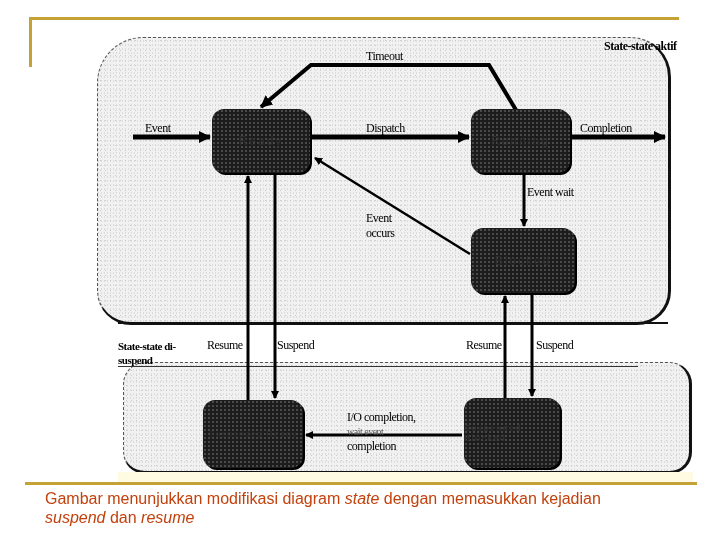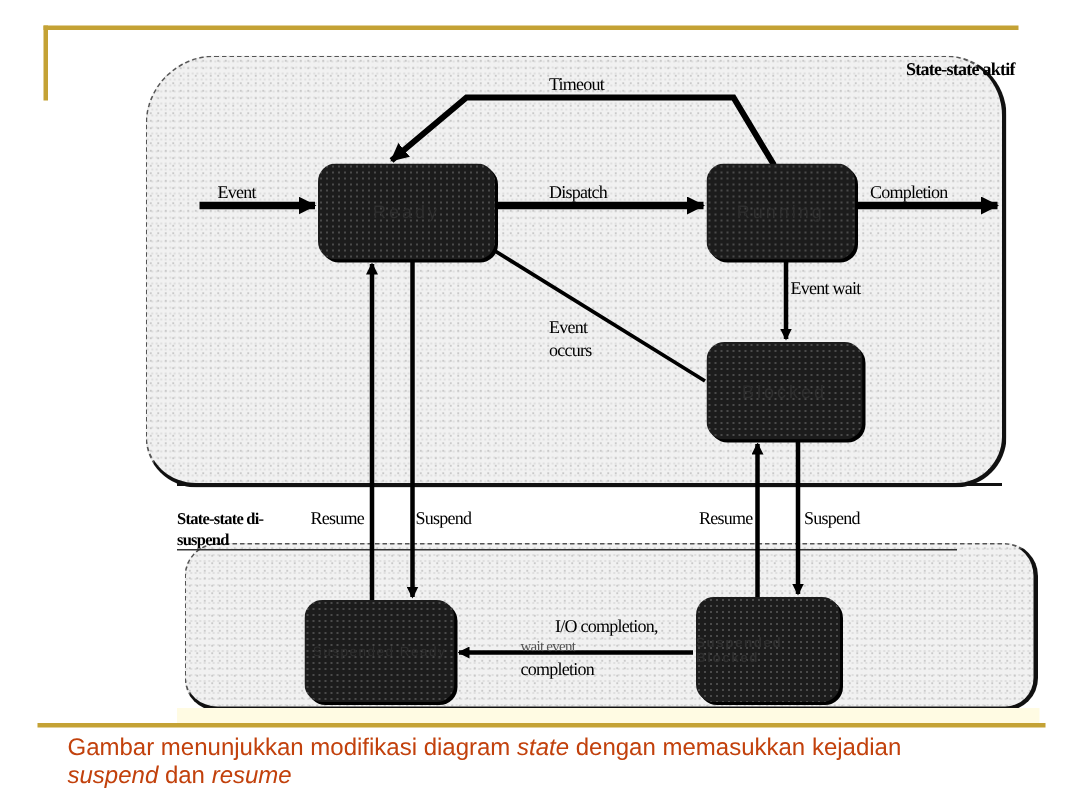--- a/index.html
+++ b/index.html
@@ -91,21 +91,21 @@
 
   <line x1="275" y1="174" x2="275" y2="398" stroke="#000" stroke-width="3" marker-end="url(#ah)"></line>
 
   <line x1="505" y1="398" x2="505" y2="296" stroke="#000" stroke-width="3" marker-end="url(#ah)"></line>
 
   <line x1="532" y1="294" x2="532" y2="396" stroke="#000" stroke-width="3" marker-end="url(#ah)"></line>
 
   <line x1="462" y1="435" x2="306" y2="435" stroke="#000" stroke-width="3" marker-end="url(#ah)"></line>
 </svg>
 
-<div class="node" style="left:212px; top:109px; width:118px; height:64px;">
+<div class="node" style="left:212px; top:109px; width:98px; height:64px;">
   <span class="node-label">Ready</span>
 </div>
 <div class="node" style="left:471px; top:109px; width:99px; height:64px;">
   <span class="node-label">Running</span>
 </div>
 <div class="node" style="left:471px; top:228px; width:104px; height:65px;">
   <span class="node-label">Blocked</span>
 </div>
 <div class="node" style="left:203px; top:400px; width:100px; height:68px;">
   <span class="node-label" style="font-size:9px; letter-spacing:1px;">Suspended Ready</span>
@@ -123,20 +123,20 @@
 <div class="lbl" style="left:366px; top:212px;">Event</div>
 <div class="lbl" style="left:366px; top:227px;">occurs</div>
 
 <div class="lbl bold" style="left:118px; top:340px; font-size:11px;">State-state di-</div>
 <div class="lbl bold" style="left:118px; top:354px; font-size:11px;">suspend</div>
 <div class="lbl" style="left:207px; top:339px;">Resume</div>
 <div class="lbl" style="left:277px; top:339px;">Suspend</div>
 <div class="lbl" style="left:466px; top:339px;">Resume</div>
 <div class="lbl" style="left:536px; top:339px;">Suspend</div>
 
-<div class="lbl" style="left:347px; top:411px;margin-left:23px;">I/O completion,</div>
+<div class="lbl" style="left:347px; top:411px;">I/O completion,</div>
 <div class="lbl" style="left:347px; top:425px; font-size:10px; color:#555;">wait event</div>
 <div class="lbl" style="left:347px; top:440px;">completion</div>
 
 <div class="caption">
   <span>Gambar menunjukkan modifikasi diagram </span><i>state</i><span> dengan memasukkan kejadian</span><br>
   <i>suspend</i><span> dan </span><i>resume</i>
 </div>
 
 </body></html>

